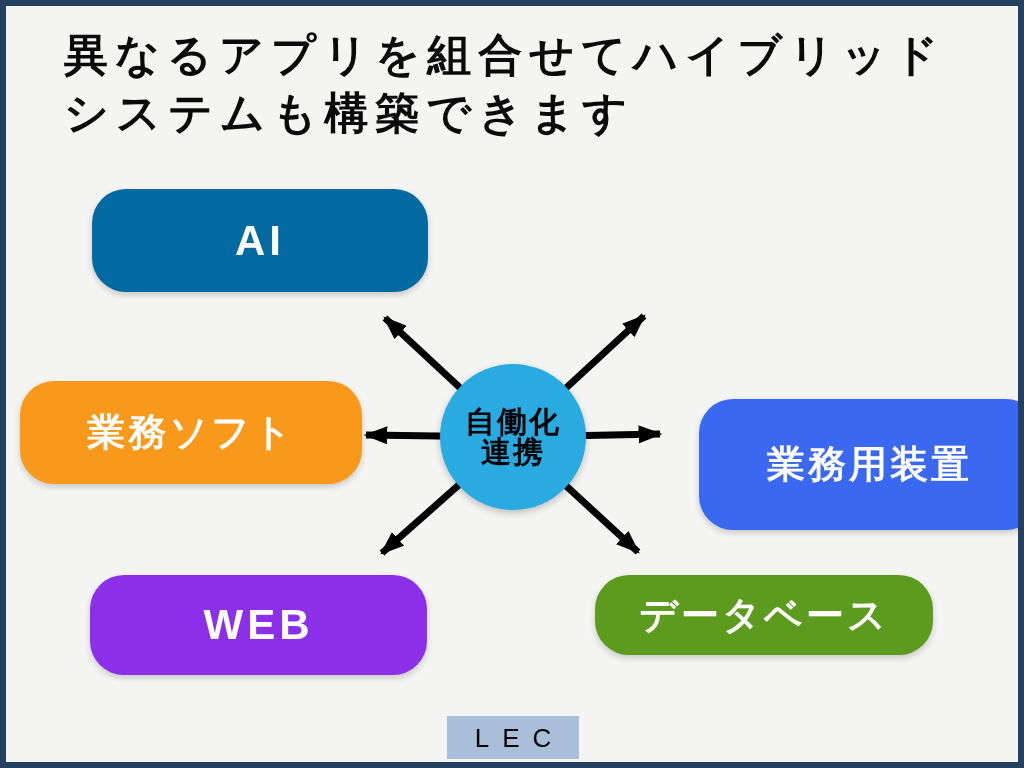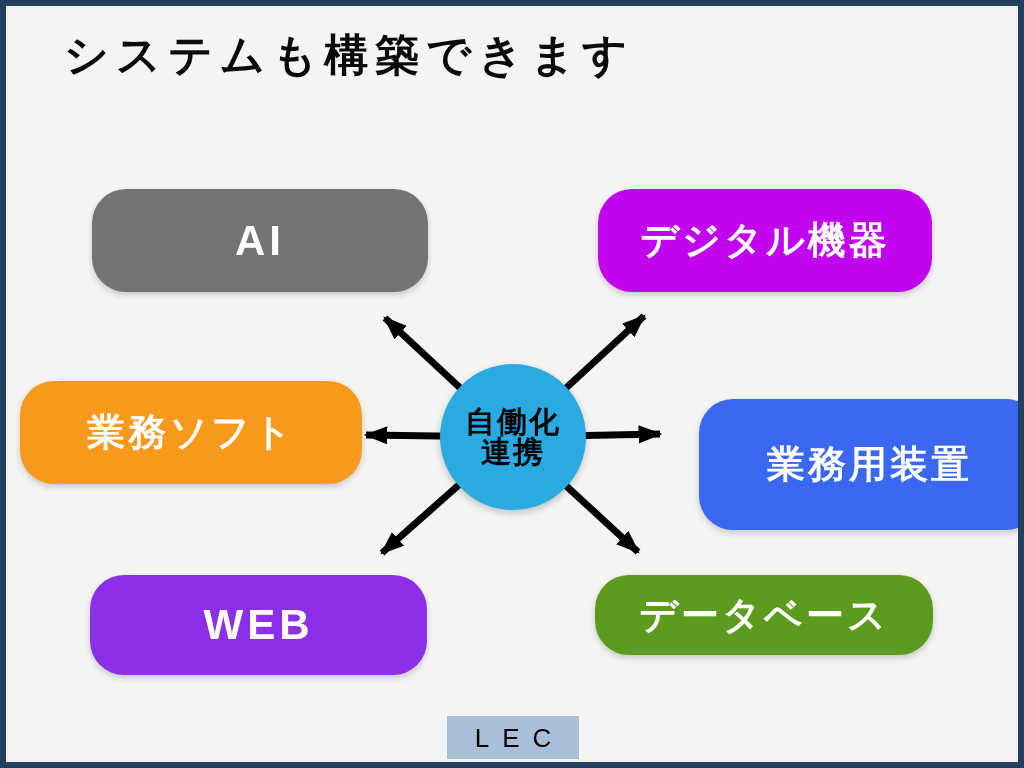--- a/index.html
+++ b/index.html
@@ -105,44 +105,42 @@
   }
 </style>
 </head>
 <body>
 
 <div class="slide" style="background: rgb(244, 245, 242);">
 
   <div class="frame" style="border-color: rgb(36, 64, 94);"></div>
 
   <div class="title">
+    <span>異なるアプリを組合せてハイブリッド</span>
     <span>システムも構築できます</span>
   </div>
 
   <svg class="arrows-svg" viewBox="0 0 1024 768" xmlns="http://www.w3.org/2000/svg">
     <defs>
       <marker id="ah" viewBox="0 0 10 10" refX="9" refY="5" markerWidth="3.4" markerHeight="2.6" orient="auto" markerUnits="strokeWidth" preserveAspectRatio="none">
         <path d="M0,0 L10,5 L0,10 z" style="fill: rgb(0, 0, 0);"></path>
       </marker>
     </defs>
     <line class="arrow-line" x1="513" y1="437" x2="385" y2="318" marker-end="url(#ah)" style="stroke: rgb(0, 0, 0);"></line>
     <line class="arrow-line" x1="513" y1="437" x2="644" y2="316" marker-end="url(#ah)" style="stroke: rgb(0, 0, 0);"></line>
     <line class="arrow-line" x1="513" y1="437" x2="366" y2="435" marker-end="url(#ah)" style="stroke: rgb(0, 0, 0);"></line>
     <line class="arrow-line" x1="513" y1="437" x2="660" y2="434" marker-end="url(#ah)" style="stroke: rgb(0, 0, 0);"></line>
     <line class="arrow-line" x1="513" y1="437" x2="382" y2="553" marker-end="url(#ah)" style="stroke: rgb(0, 0, 0);"></line>
     <line class="arrow-line" x1="513" y1="437" x2="638" y2="552" marker-end="url(#ah)" style="stroke: rgb(0, 0, 0);"></line>
   </svg>
 
-  <div class="node node-ai" style="background: #737373;">
+  <div class="node node-ai" style="background: #0369a1;">
     <span class="node-label">AI</span>
   </div>
 
-  <div class="node node-digital" style="background: rgb(194, 3, 240);">
-    <span class="node-label">デジタル機器</span>
-  </div>
 
   <div class="node node-soft" style="background: rgb(248, 153, 28);">
     <span class="node-label">業務ソフト</span>
   </div>
 
   <div class="node node-equip" style="background: rgb(58, 104, 240);">
     <span class="node-label">業務用装置</span>
   </div>
 
   <div class="node node-web" style="background: rgb(139, 47, 233);">

